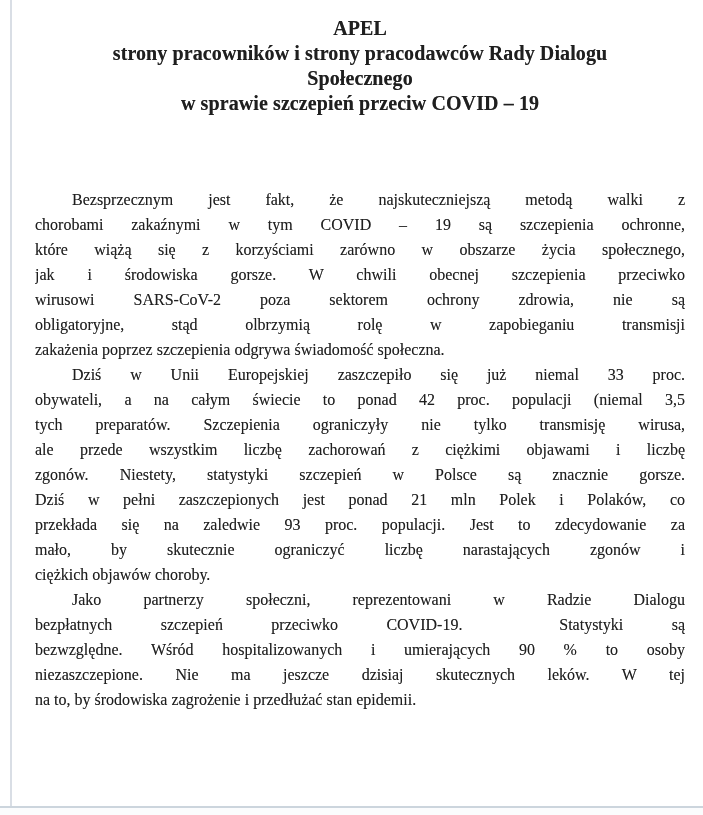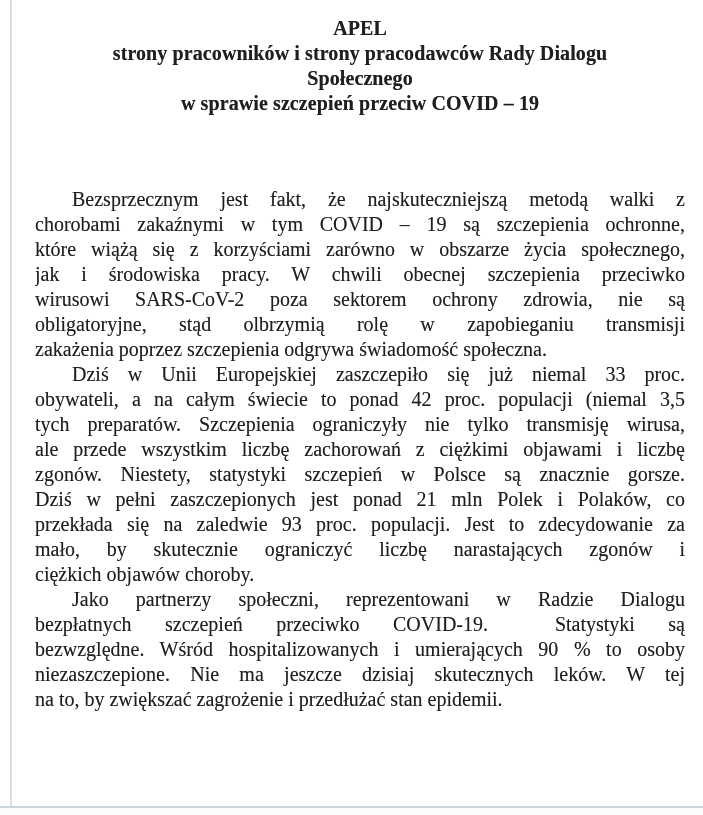--- a/index.html
+++ b/index.html
@@ -30,21 +30,21 @@
   .title {
     text-align: center;
     font-weight: bold;
     font-size: 20px;
     line-height: 25px;
     letter-spacing: 0.1px;
     text-shadow: 0 0 0.6px rgba(30,30,30,0.55);
   }
   .body {
     margin-top: 71px;
-    font-size: 20px;
+    font-size: 16px;
     line-height: 25px;
     text-shadow: 0 0 0.6px rgba(30,30,30,0.45);
   }
   .line {
     height: 25px;
     overflow: hidden;
     text-align: justify;
     text-align-last: justify;
     white-space: normal;
   }
@@ -75,40 +75,40 @@
       <div>strony pracowników i strony pracodawców Rady Dialogu</div>
       <div>Społecznego</div>
       <div>w sprawie szczepień przeciw COVID – 19</div>
     </header>
 
     <main class="body" id="body-paragraphs">
         <div>
           <div class="line indent">Bezsprzecznym jest fakt, że najskuteczniejszą metodą walki z</div>
           <div class="line">chorobami zakaźnymi w tym COVID – 19 są szczepienia ochronne,</div>
           <div class="line">które wiążą się z korzyściami zarówno w obszarze życia społecznego,</div>
-          <div class="line">jak i środowiska pracy. W chwili obecnej szczepienia przeciwko</div>
+          <div class="line">jak i środowiska gorsze. W chwili obecnej szczepienia przeciwko</div>
           <div class="line">wirusowi SARS-CoV-2 poza sektorem ochrony zdrowia, nie są</div>
           <div class="line">obligatoryjne, stąd olbrzymią rolę w zapobieganiu transmisji</div>
           <div class="line last">zakażenia poprzez szczepienia odgrywa świadomość społeczna.</div>
         </div>
         <div>
           <div class="line indent">Dziś w Unii Europejskiej zaszczepiło się już niemal 33 proc.</div>
           <div class="line">obywateli, a na całym świecie to ponad 42 proc. populacji (niemal 3,5</div>
           <div class="line">tych preparatów. Szczepienia ograniczyły nie tylko transmisję wirusa,</div>
           <div class="line">ale przede wszystkim liczbę zachorowań z ciężkimi objawami i liczbę</div>
           <div class="line">zgonów. Niestety, statystyki szczepień w Polsce są znacznie gorsze.</div>
           <div class="line">Dziś w pełni zaszczepionych jest ponad 21 mln Polek i Polaków, co</div>
           <div class="line">przekłada się na zaledwie 93 proc. populacji. Jest to zdecydowanie za</div>
           <div class="line">mało, by skutecznie ograniczyć liczbę narastających zgonów i</div>
           <div class="line last">ciężkich objawów choroby.</div>
         </div>
         <div>
           <div class="line indent">Jako partnerzy społeczni, reprezentowani w Radzie Dialogu</div>
           <div class="line">bezpłatnych szczepień przeciwko COVID-19. &nbsp;Statystyki są</div>
           <div class="line">bezwzględne. Wśród hospitalizowanych i umierających 90 % to osoby</div>
           <div class="line">niezaszczepione. Nie ma jeszcze dzisiaj skutecznych leków. W tej</div>
-          <div class="line last">na to, by zwiększać zagrożenie i przedłużać stan epidemii.</div>
+          <div class="line last">na to, by środowiska zagrożenie i przedłużać stan epidemii.</div>
         </div>
       </main>
   </div>
 
   <div class="bottom-band"></div>
 </div>
 
 </body></html>

